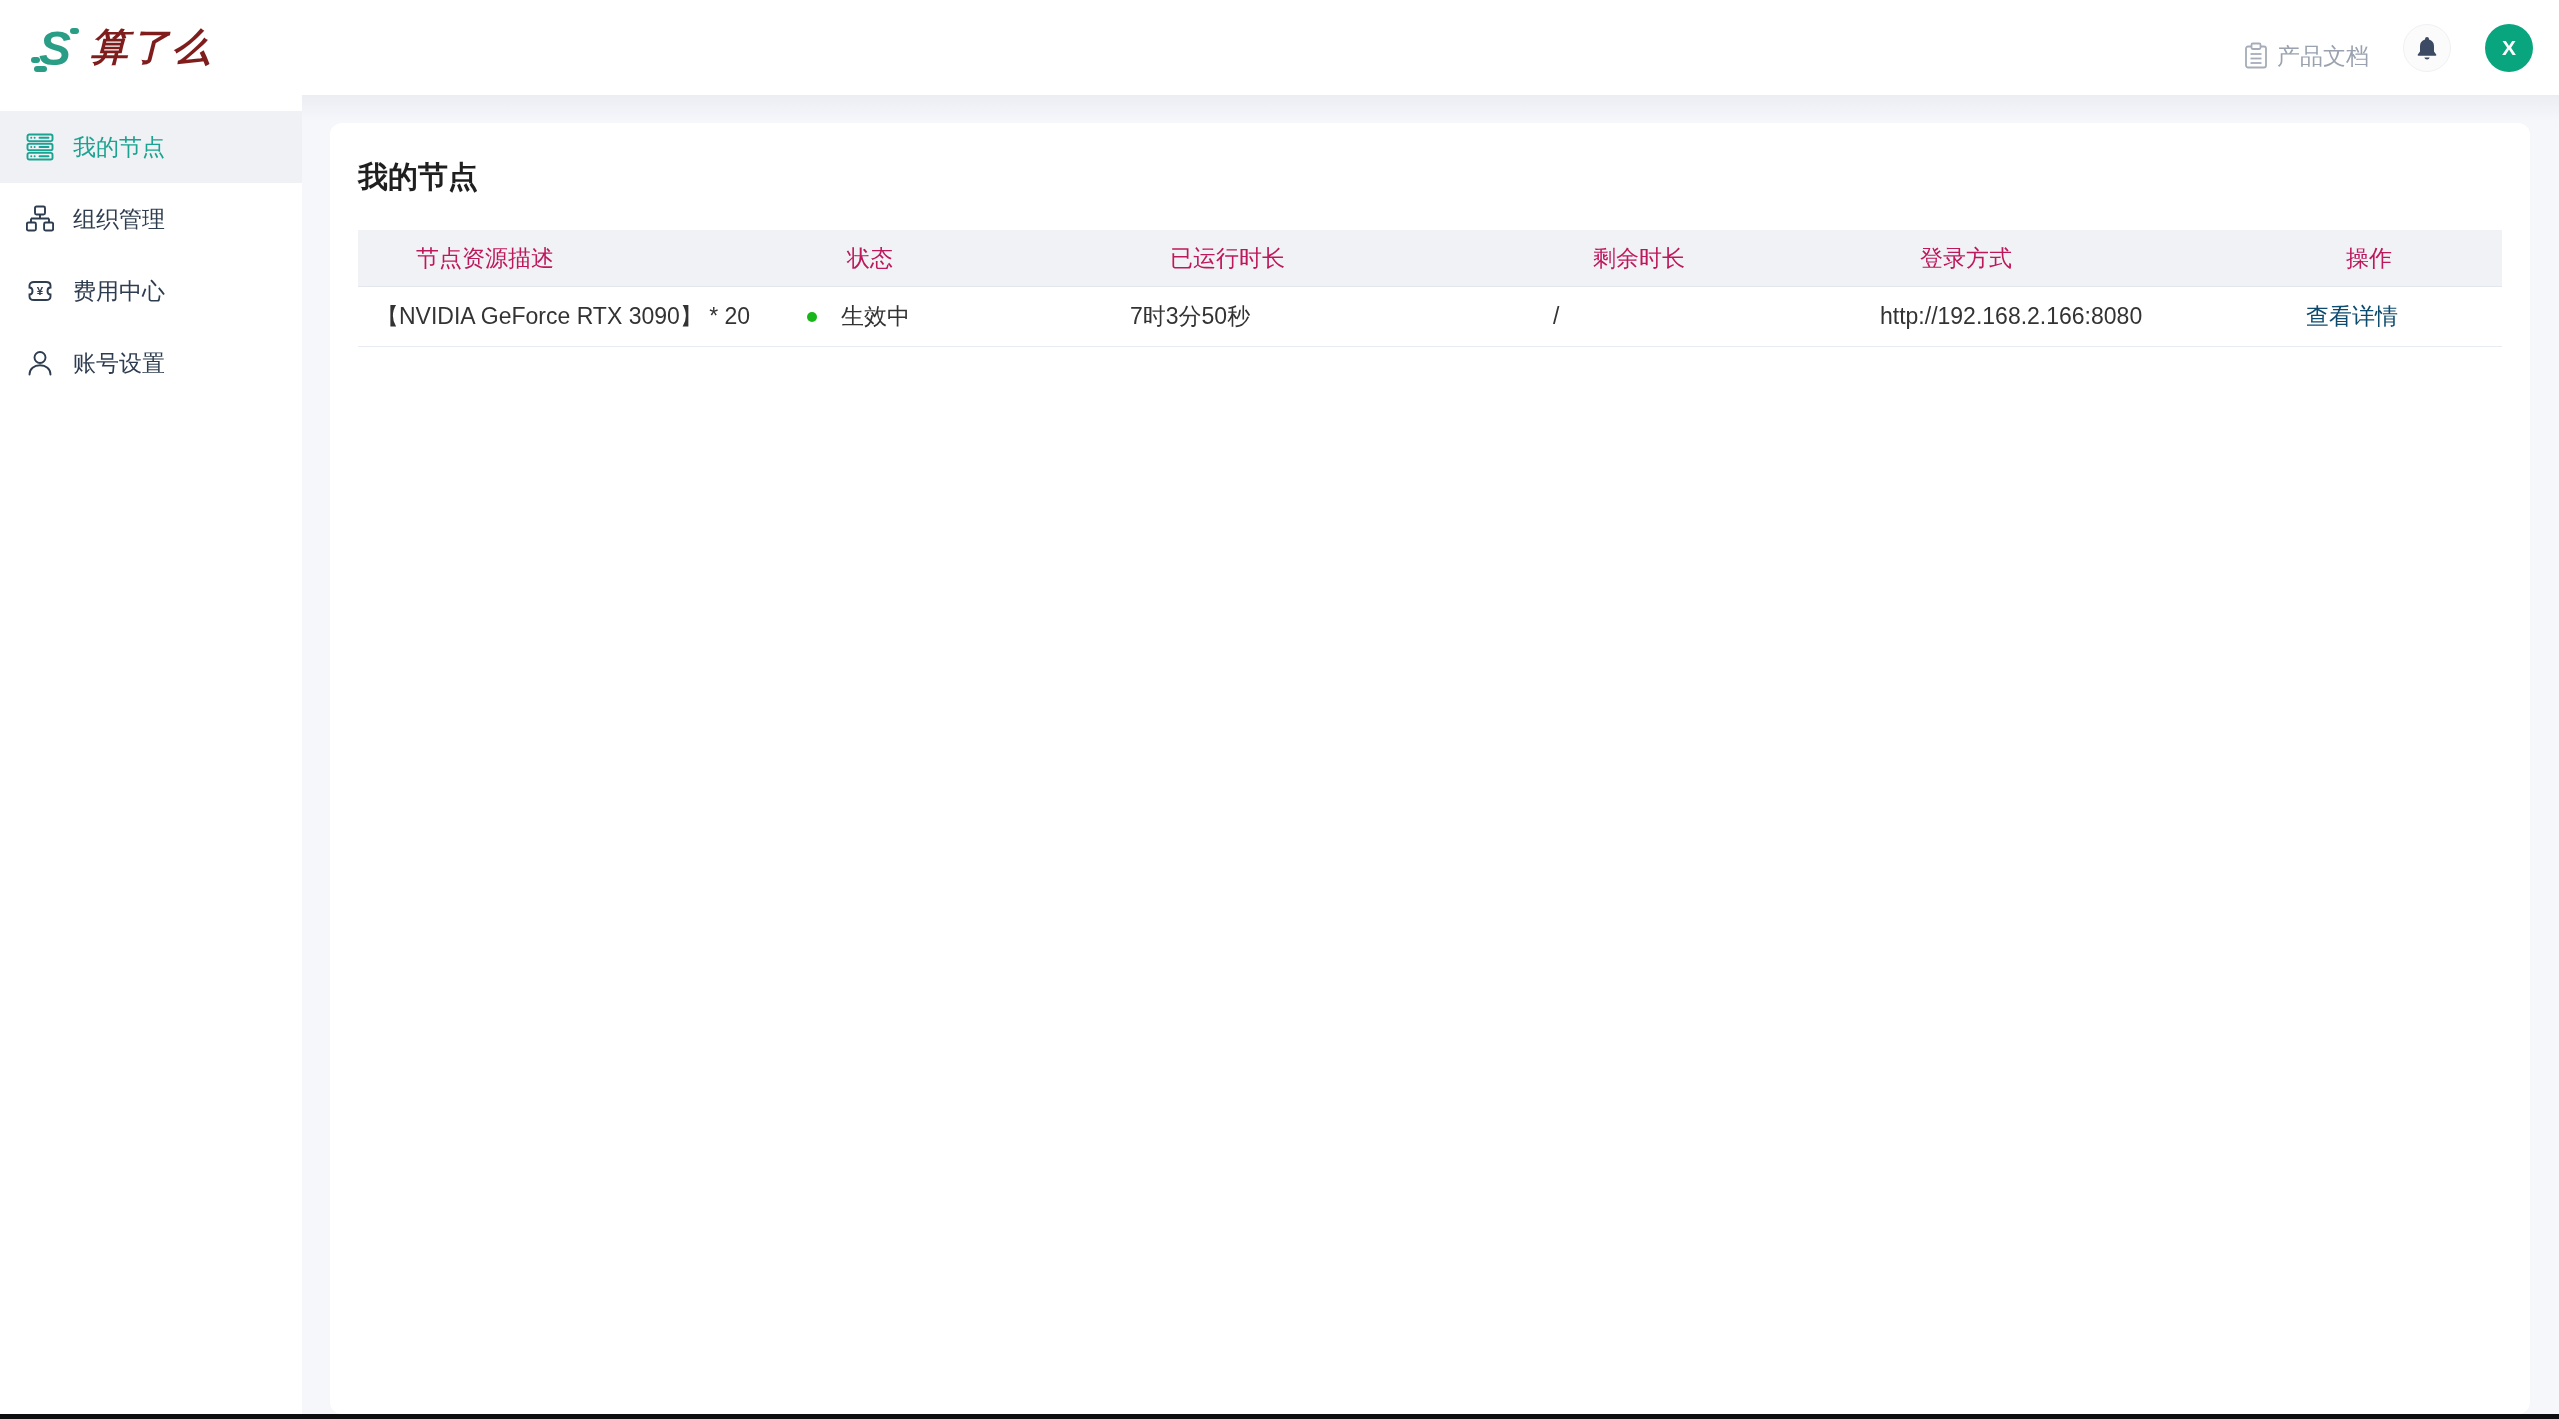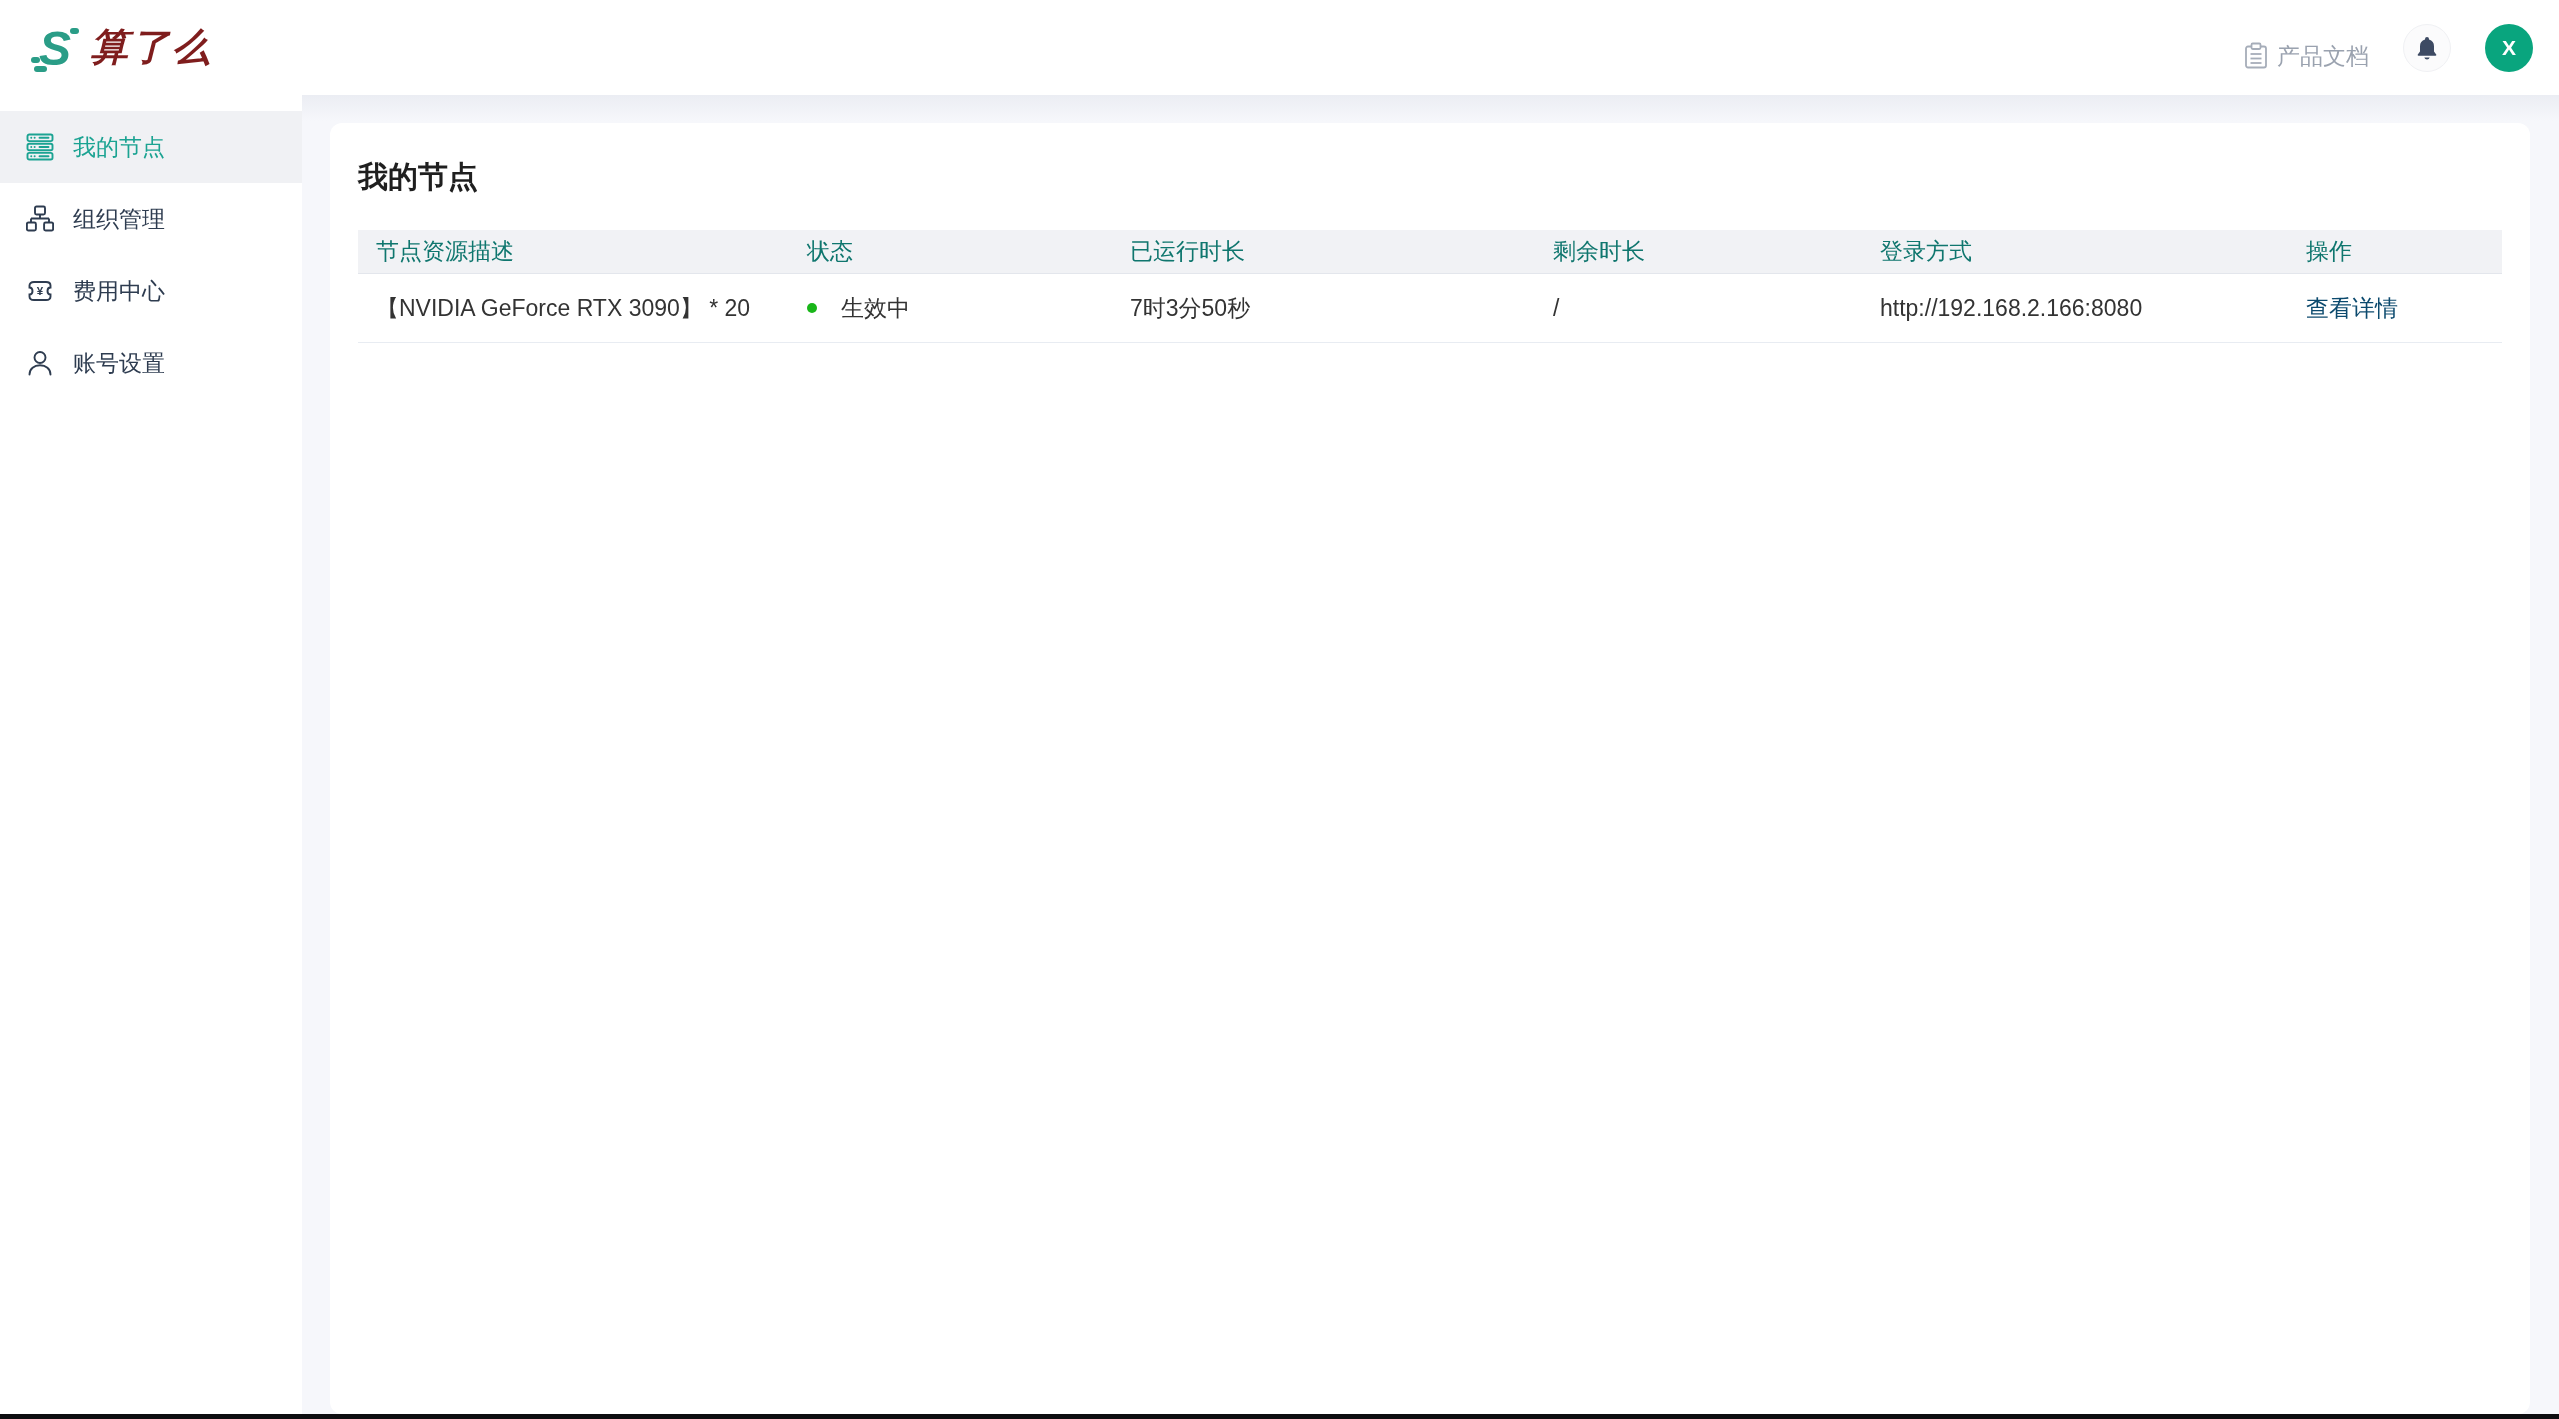--- a/index.html
+++ b/index.html
@@ -66,22 +66,22 @@
     padding:36px 28px 0 28px;
   }
   .page-title { font-size:30px; font-weight:600; color:#1f1f1f; line-height:36px; margin-bottom:35px; }
 
   .table { width:100%; }
   .trow {
     display:grid;
     grid-template-columns:431px 323px 423px 327px 426px 1fr;
     align-items:center;
   }
-  .thead { height:44px; background:#f1f2f5; color:#0f766e; font-size:23px; border-bottom:1px solid #e3e6ec; }
-  .tbody-row { height:69px; font-size:23px; color:#333; border-bottom:1px solid #e8ecf2; background:#fff; }
+  .thead { height:57px; background:#f1f2f5; color:#be185d; font-size:23px; border-bottom:1px solid #e3e6ec;padding-left:40px; }
+  .tbody-row { height:60px; font-size:23px; color:#333; border-bottom:1px solid #e8ecf2; background:#fff; }
   .cell { padding-left:18px; white-space:nowrap; overflow:hidden; }
   .status-cell { display:flex; align-items:center; gap:24px; }
   .status-dot { width:10px; height:10px; border-radius:50%; background:#19b619; flex:0 0 auto; }
   .action-link { color:#0c4a6e; cursor:pointer; }
 
   
   .bottom-bar {
     position:absolute; left:0; bottom:0; width:2559px; height:5px;
     background:#0d0d10; z-index:9;
   }

